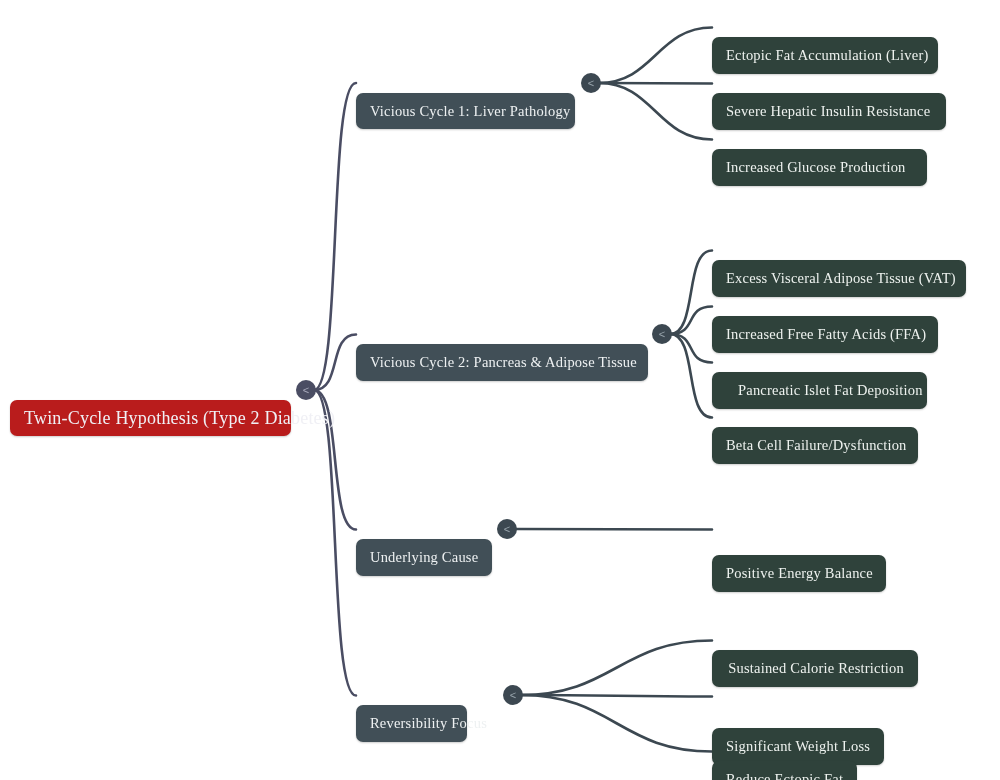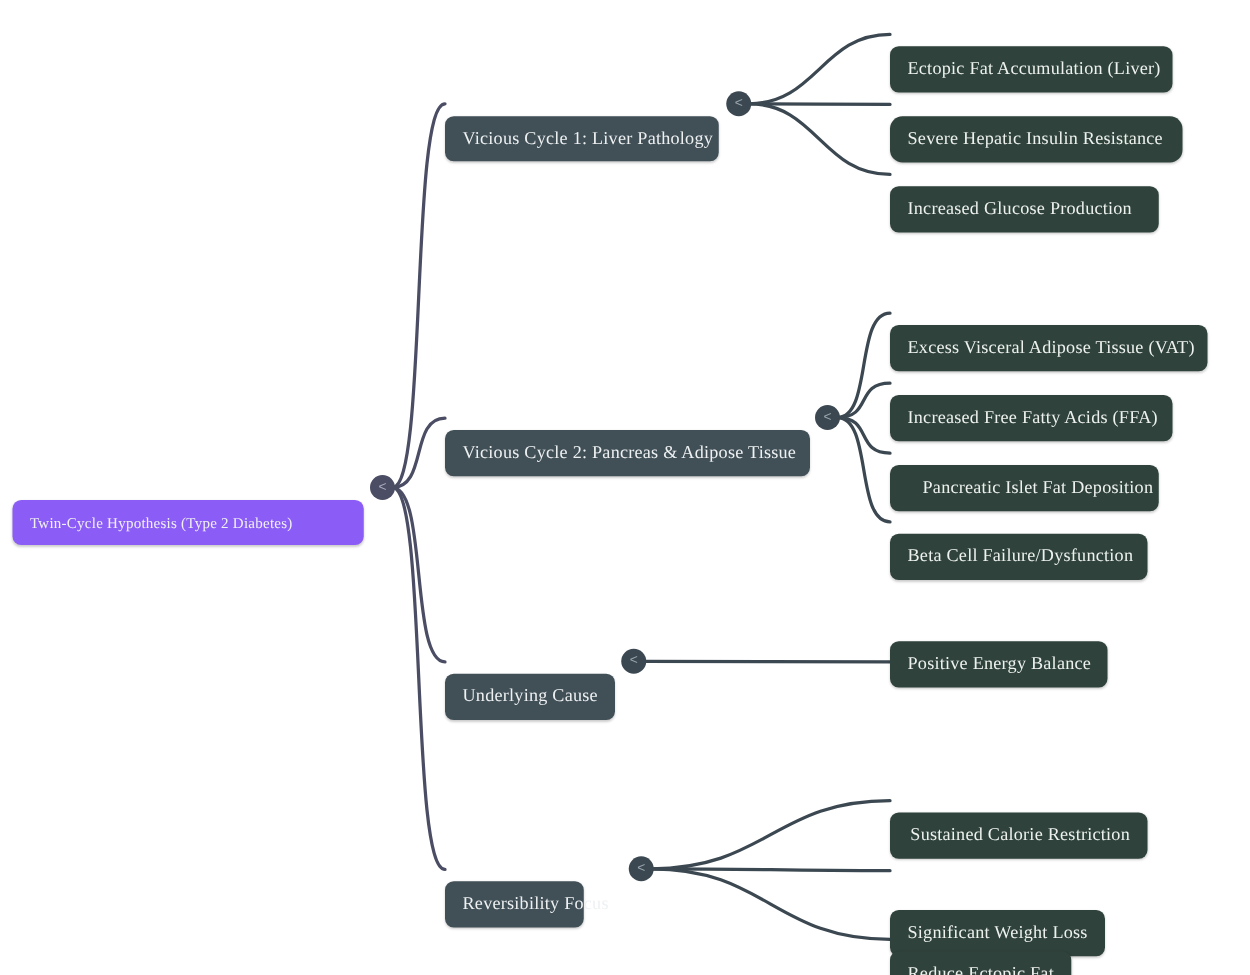--- a/index.html
+++ b/index.html
@@ -36,22 +36,22 @@
     align-items: center;
     border-radius: 7px;
     padding: 0 14px;
     color: #eef1ef;
     white-space: nowrap;
     letter-spacing: 0.2px;
     box-shadow: 0 1px 2px rgba(0,0,0,0.20);
     margin-top: 28px;
   }
   .node-root {
-    background: #8b5cf6;
-    font-size: 12px;
+    background: #b91c1c;
+    font-size: 18px;
     color: #f0f0f5;
   }
   .node-branch {
     background: #414f57;
     font-size: 14.5px;
     color: #eef1f2;
   }
   .node-leaf {
     background: #2f423b;
     font-size: 14.5px;
@@ -114,21 +114,21 @@
     </div>
     <div class="node node-branch" style="left: 356px; top: 65px; width: 219px; height: 36px; text-align: center;">
       <span class="node-label">Vicious Cycle 1: Liver Pathology</span>
     </div>
     <div class="toggle toggle-branch" style="left: 581px; top: 73px;">
       <span>&lt;</span>
     </div>
     <div class="node node-leaf" style="left: 712px; top: 9px; width: 226px; height: 37px;">
       <span class="node-label">Ectopic Fat Accumulation (Liver)</span>
     </div>
-    <div class="node node-leaf" style="left: 712px; top: 65px; width: 234px; height: 37px; border-radius: 10px;">
+    <div class="node node-leaf" style="left: 712px; top: 65px; width: 234px; height: 37px;">
       <span class="node-label">Severe Hepatic Insulin Resistance</span>
     </div>
     <div class="node node-leaf" style="left: 712px; top: 121px; width: 215px; height: 37px;">
       <span class="node-label">Increased Glucose Production</span>
     </div>
     <div class="node node-branch" style="left: 356px; top: 316px; width: 292px; height: 37px;">
       <span class="node-label">Vicious Cycle 2: Pancreas &amp; Adipose Tissue</span>
     </div>
     <div class="toggle toggle-branch" style="left: 652px; top: 324px;">
       <span>&lt;</span>
@@ -144,21 +144,21 @@
     </div>
     <div class="node node-leaf" style="left: 712px; top: 399px; width: 206px; height: 37px;">
       <span class="node-label">Beta Cell Failure/Dysfunction</span>
     </div>
     <div class="node node-branch" style="left: 356px; top: 511px; width: 136px; height: 37px;">
       <span class="node-label">Underlying Cause</span>
     </div>
     <div class="toggle toggle-branch" style="left: 497px; top: 519px;">
       <span>&lt;</span>
     </div>
-    <div class="node node-leaf" style="left: 712px; top: 485px; width: 174px; height: 37px;">
+    <div class="node node-leaf" style="left: 712px; top: 527px; width: 174px; height: 37px;">
       <span class="node-label">Positive Energy Balance</span>
     </div>
     <div class="node node-branch" style="left: 356px; top: 677px; width: 111px; height: 37px;">
       <span class="node-label">Reversibility Focus</span>
     </div>
     <div class="toggle toggle-branch" style="left: 503px; top: 685px;">
       <span>&lt;</span>
     </div>
     <div class="node node-leaf" style="left: 712px; top: 622px; width: 206px; height: 37px; justify-content: flex-end;">
       <span class="node-label">Sustained Calorie Restriction</span>

